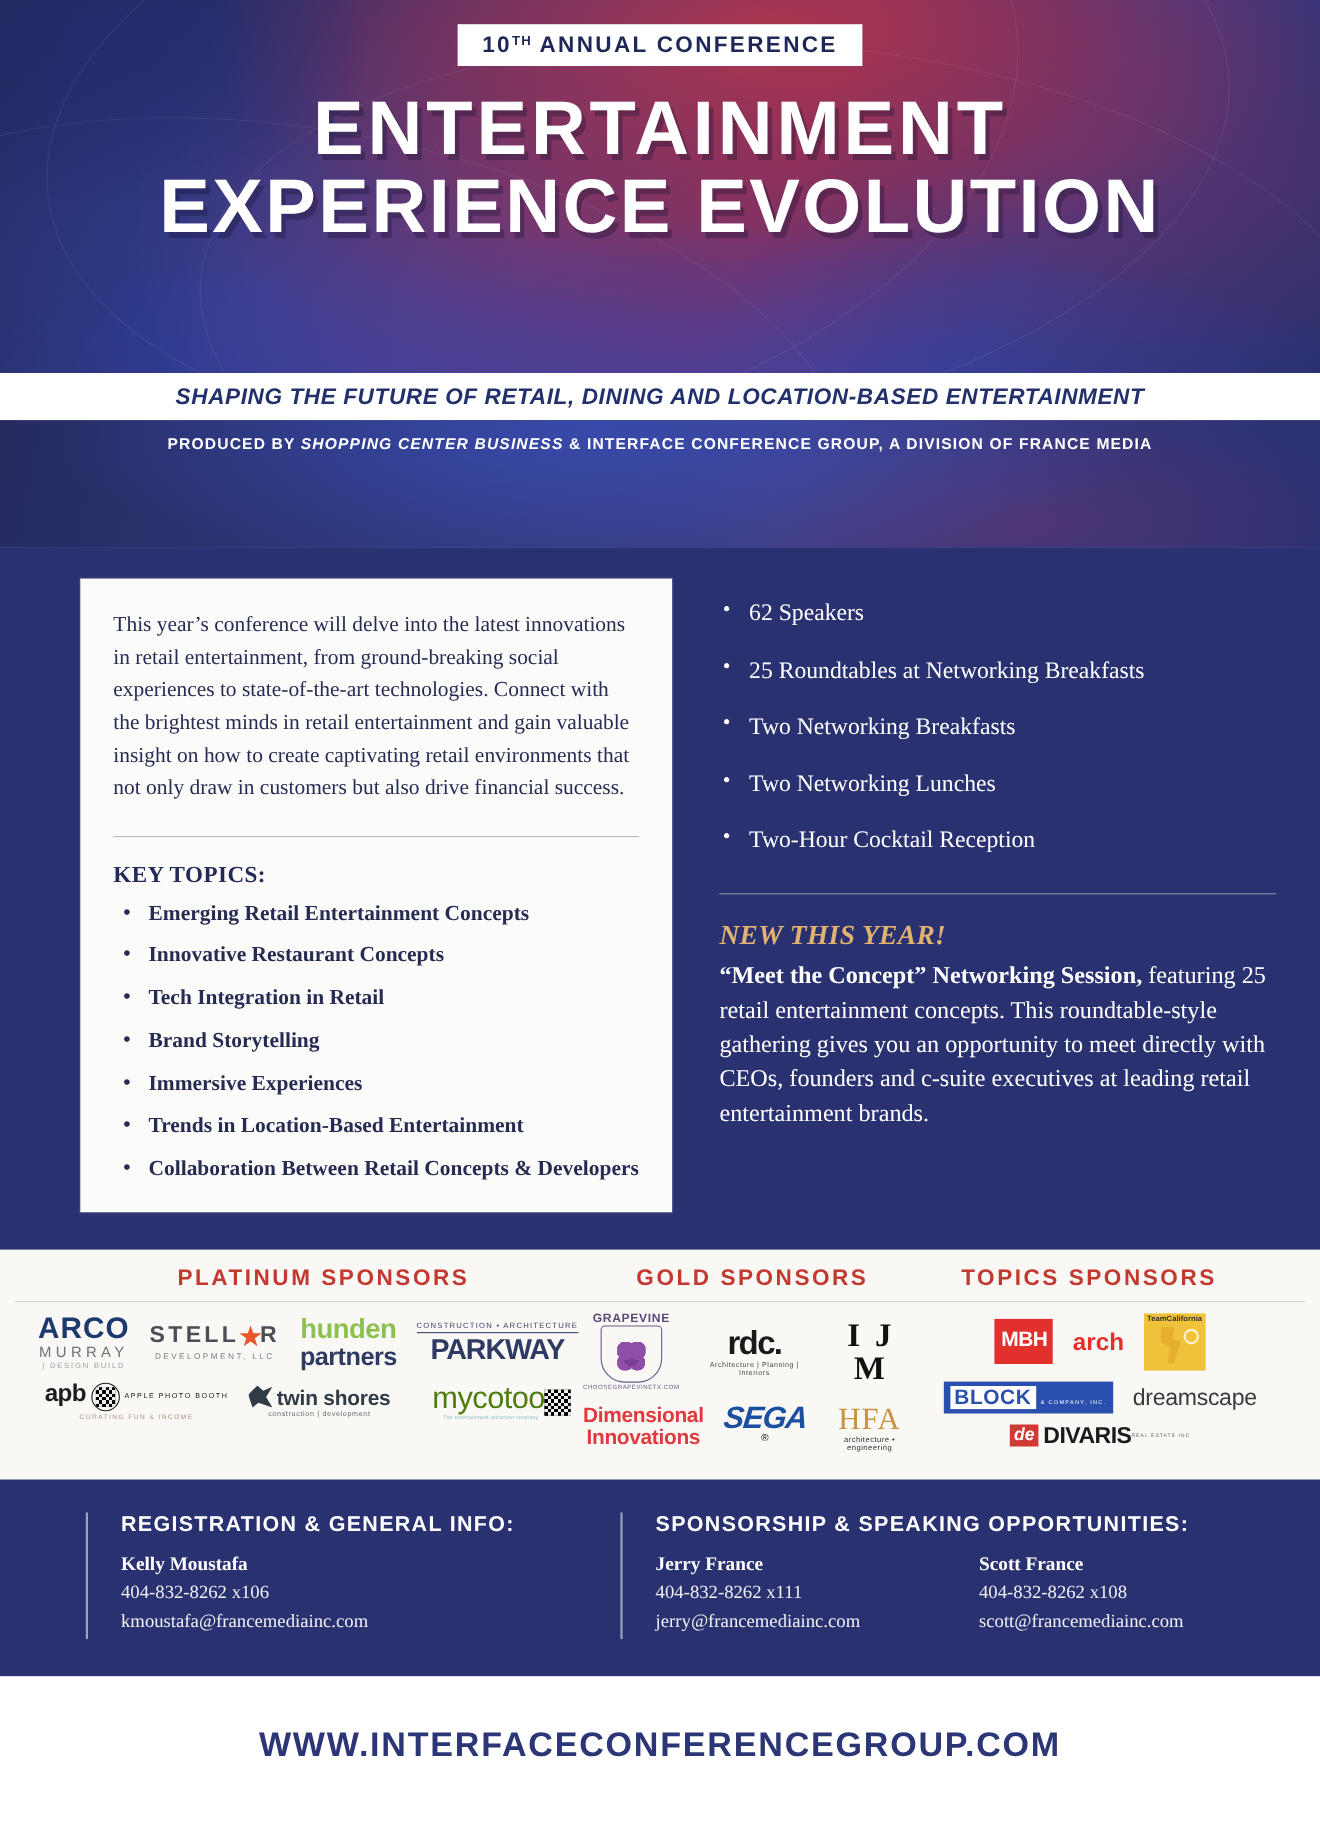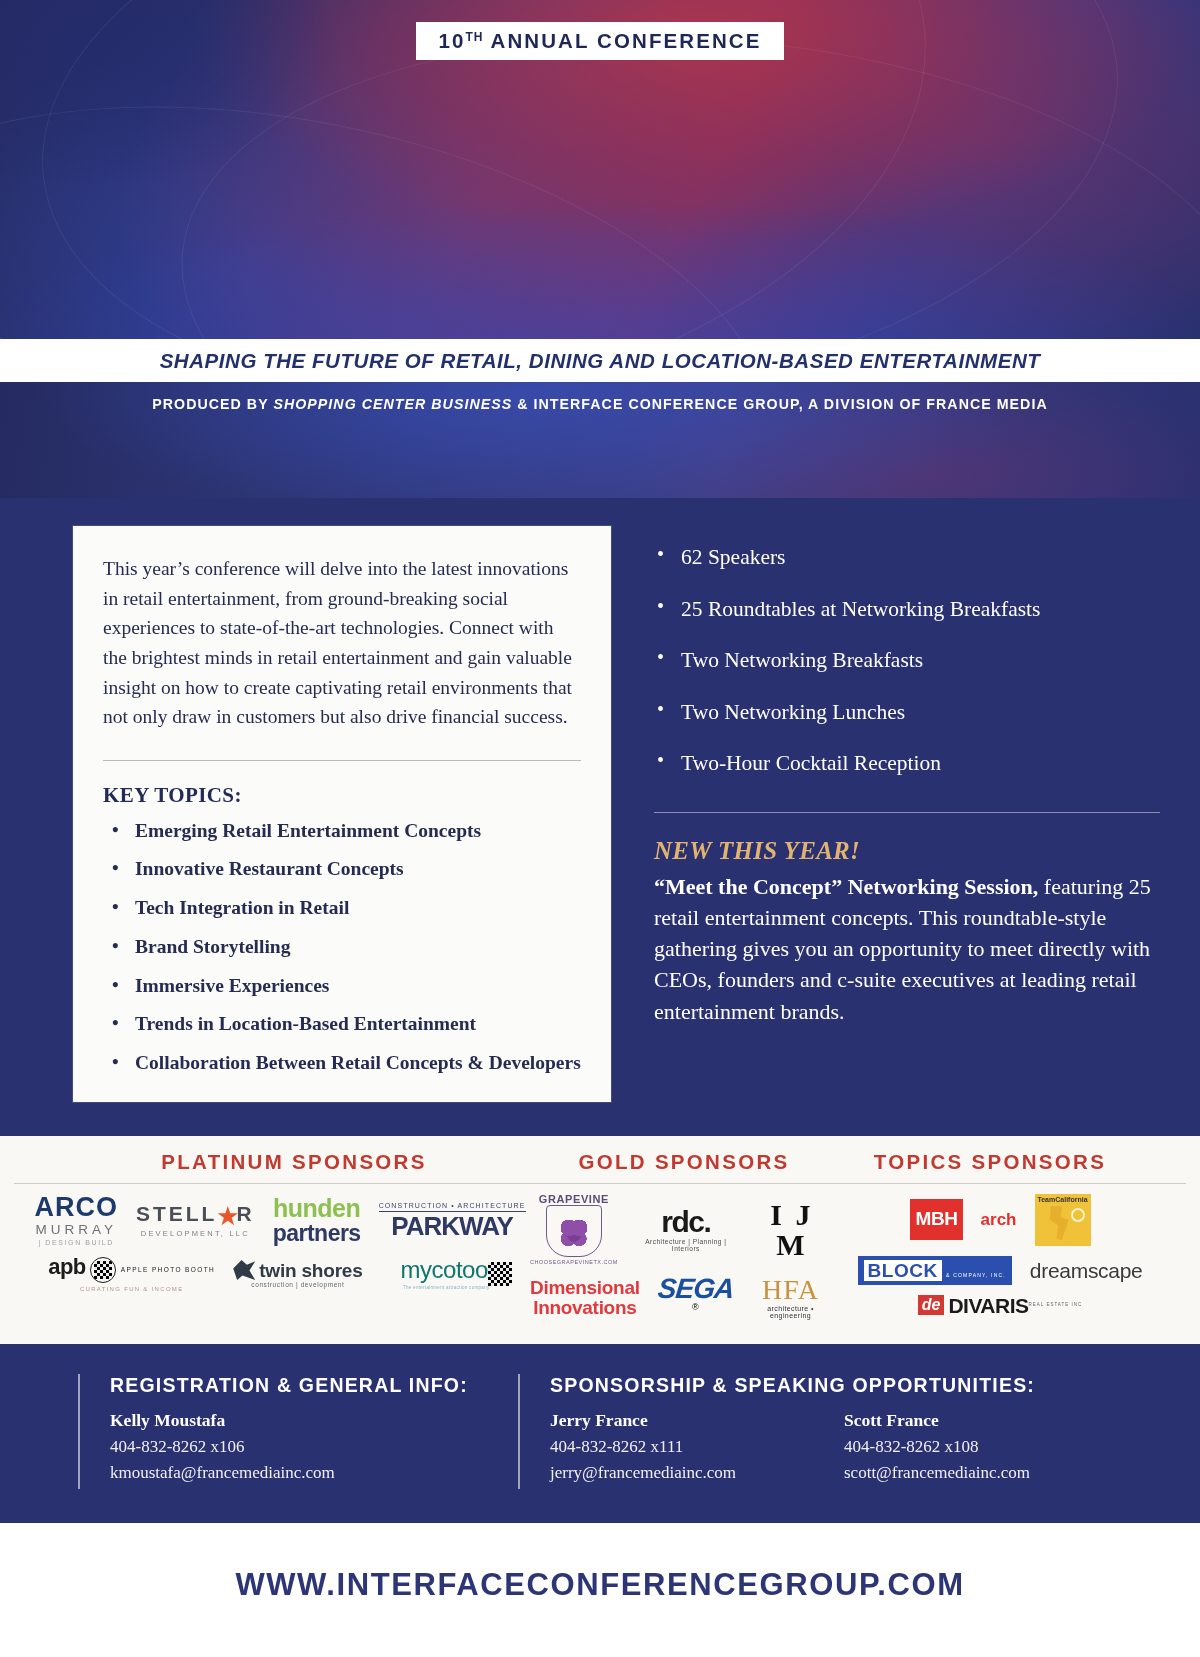--- a/index.html
+++ b/index.html
@@ -333,21 +333,21 @@
 
   .lg-twin .t1 { font-size: 19px; font-weight: bold; color: #2f3b47; letter-spacing: -.2px; }
   .lg-twin .t2 { font-size: 6.5px; color: #5f6a75; letter-spacing: .6px; margin-top: 2px; }
   .tshape {
     display: inline-block; width: 22px; height: 20px;
     background: #2f3b47;
     clip-path: polygon(0 42%, 38% 0, 62% 24%, 100% 6%, 74% 52%, 100% 100%, 42% 78%, 18% 100%);
     vertical-align: -3px; margin-right: 4px;
   }
 
-  .lg-myco .m1 { font-size: 24px; color: #0f766e; letter-spacing: -.5px; font-weight: 500; margin-left: 20px; }
+  .lg-myco .m1 { font-size: 28px; color: #4d7c0f; letter-spacing: -.5px; font-weight: 500; margin-left: 20px; }
   .lg-myco .m2 { font-size: 4.5px; color: #7fb6c6; letter-spacing: .3px; }
 
   .lg-grape .g1 { font-size: 11px; font-weight: bold; color: #5b4a7a; letter-spacing: .6px; }
   .grapebox { width: 56px; height: 52px; border: 1.5px solid #6b5a8c; border-radius: 4px 4px 22px 22px; margin: 0 auto; position: relative; }
   .grapes { position: absolute; left: 50%; top: 14px; transform: translateX(-50%); width: 26px; height: 26px;
             background: radial-gradient(circle at 30% 30%, #8f4fa8 0 32%, transparent 33%),
                         radial-gradient(circle at 70% 30%, #8f4fa8 0 32%, transparent 33%),
                         radial-gradient(circle at 50% 58%, #7a3f95 0 34%, transparent 35%),
                         radial-gradient(circle at 28% 72%, #8f4fa8 0 28%, transparent 29%),
                         radial-gradient(circle at 70% 72%, #8f4fa8 0 28%, transparent 29%); }
@@ -364,21 +364,21 @@
     font-size: 28px; font-weight: bold; color: #1b4fa0; letter-spacing: -1px;
     font-style: italic; transform: skewX(-6deg); display: inline-block;
   }
   .lg-sega sup { font-size: 9px; vertical-align: super; }
 
   .lg-hfa .f1 { font-size: 28px; color: #c8933f; font-family: "Liberation Serif", serif; letter-spacing: 1px; }
   .lg-hfa .f2 { font-size: 7px; color: #333; letter-spacing: .4px; margin-top: 1px; }
 
   .lg-mbh { display: flex; align-items: center; }
   .lg-mbh .blk { background: #e2302c; color: #fff; font-size: 19px; font-weight: bold; padding: 10px 5px 12px 6px; letter-spacing: -.4px; }
-  .lg-mbh .txt { color: #e2302c; font-size: 17px; font-weight: 600; margin-left: 18px; }
+  .lg-mbh .txt { color: #e2302c; font-size: 22px; font-weight: 600; margin-left: 18px; }
 
   .lg-block .bx { background: #2a4fae; padding: 4px 6px; display: inline-block; }
   .lg-block .bt { color: #fff; font-size: 19px; font-weight: bold; letter-spacing: .5px; background: #fff; color:#2a4fae; padding: 1px 4px; display:inline-block;}
   .lg-block .bs { color: #fff; font-size: 5px; letter-spacing: 1.2px; margin-top: 2px; }
 
   .lg-team .tbox { width: 56px; height: 52px; background: #f0c23a; position: relative; margin: 0 auto; }
   .lg-team .tcap { position: absolute; top: 2px; left: 0; right: 0; font-size: 7px; font-weight: bold; color: #333; }
   .lg-team .cal { position: absolute; left: 14px; top: 12px; width: 22px; height: 34px; background: #e6b02e;
                   clip-path: polygon(10% 0, 62% 2%, 55% 34%, 92% 40%, 60% 100%, 36% 96%, 44% 58%, 6% 40%); }
   .lg-team .ring { position: absolute; right: 6px; top: 14px; width: 14px; height: 14px; border: 2.5px solid #fff4cd; border-radius: 50%; }
@@ -393,20 +393,21 @@
   
   .contact {
     width: 1200px;
     background: #2a3170;
     padding: 30px 0 34px 0;
     display: flex;
   }
   .contact-block {
     padding-left: 30px;
     border-left: 2px solid rgba(255,255,255,0.55);
+    margin-left: 46px;
   }
   .cb-reg { margin-left: 78px; width: 440px; }
   .cb-spon { width: 620px; }
   .c-title {
     color: #ffffff;
     font-size: 19.5px;
     font-weight: bold;
     letter-spacing: 1.2px;
     margin-bottom: 13px;
   }
@@ -449,20 +450,24 @@
     <div class="hero-bg"></div>
     <div class="hero-bg2"></div>
     <div class="wave w1"></div>
     <div class="wave w2"></div>
     <div class="wave w3"></div>
     <div class="wave w4"></div>
 
     <div class="hero-inner">
       <div class="annual-badge"><span>10</span><sup>TH</sup><span> ANNUAL CONFERENCE</span></div>
 
+      <div class="hero-title">
+        <span class="l1">ENTERTAINMENT</span>
+        <span class="l2">EXPERIENCE EVOLUTION</span>
+      </div>
     </div>
   </div>
 
   <div class="subtitle-bar">
     <span>SHAPING THE FUTURE OF RETAIL, DINING AND LOCATION-BASED ENTERTAINMENT</span>
   </div>
 
   <div class="date-band">
     <div class="date-band-bg"></div>
     <div class="produced"><span>PRODUCED BY </span><i>SHOPPING CENTER BUSINESS</i><span> &amp; INTERFACE CONFERENCE GROUP, A DIVISION OF FRANCE MEDIA</span></div>

